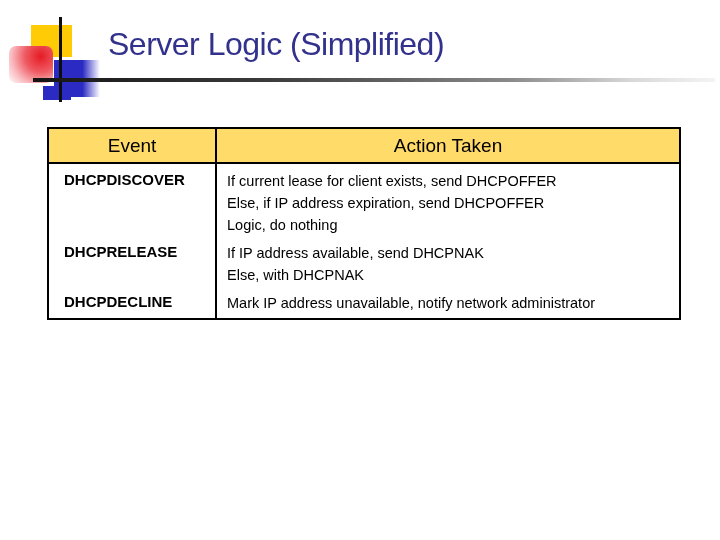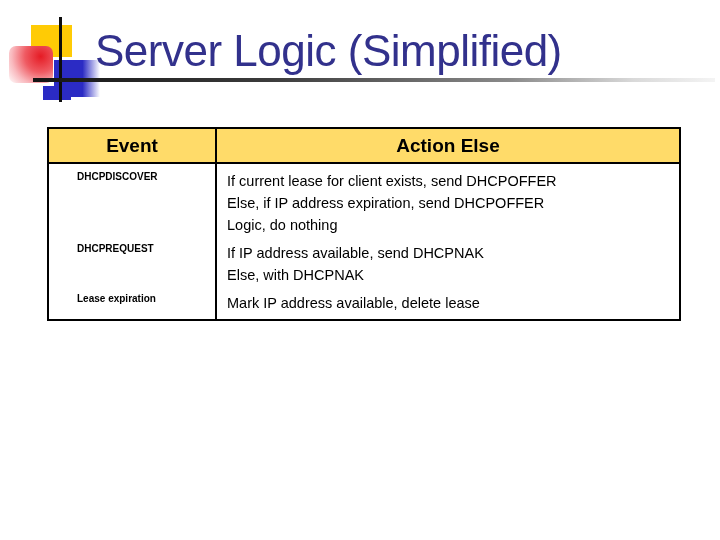--- a/index.html
+++ b/index.html
@@ -42,57 +42,57 @@
     position:absolute;left:59px;top:17px;width:3px;height:85px;
     background:#0d0d0d;
   }
   .hrule{
     position:absolute;left:33px;top:78px;width:682px;height:3.5px;
     background:linear-gradient(to right,#141414 0%,#3c3c3c 35%,#8a8a8a 70%,#d9d9d9 88%,#f4f4f4 100%);
   }
 
   
   .title{
-    position:absolute;left:95px;top:28px;margin:0;
-    font-size:44px;font-weight:400;line-height:1.05;
+    position:absolute;left:108px;top:28px;margin:0;
+    font-size:32px;font-weight:400;line-height:1.05;
     letter-spacing:-0.5px;
     color:var(--title-color);
     white-space:nowrap;
   }
 
   
   table.dhcp{
     position:absolute;left:47px;top:127px;
     width:632px;
     border-collapse:collapse;
     table-layout:fixed;
     border:2.5px solid var(--border-color);
     font-size:14.5px;
     color:#000;
   }
   col.c1{width:168px;}
   col.c2{width:464px;}
   thead th{
     background:var(--header-bg);
     border:2.5px solid var(--border-color);
-    font-size:19px;font-weight:700;
+    font-size:19px;font-weight:400;
     text-align:center;
     height:33px;
     padding:0;
   }
   tbody td{
     vertical-align:top;
     border:none;
     padding:0;
   }
   tbody td.event{
     border-right:2px solid var(--border-color);
     font-weight:bold;
-    font-size:10px;
-    padding:7px 4px 0 28px;
+    font-size:15px;
+    padding:7px 4px 0 15px;
   }
   tbody td.action{
     padding:6px 6px 0 10px;
     line-height:22px;
   }
   tr.r0{height:73px;}
   tr.r1{height:47px;}
   tr.r2{height:33px;}
   tr.r3{height:36px;}
   tr.r4{height:36px;}
@@ -115,41 +115,41 @@
   <h1 class="title">Server Logic (Simplified)</h1>
 
   <table class="dhcp">
     <colgroup>
         <col class="c1">
         <col class="c2">
       </colgroup>
     <thead>
       <tr>
         <th>Event</th>
-        <th>Action Else</th>
+        <th>Action Taken</th>
       </tr>
     </thead>
     <tbody>
       <tr class="r0">
         <td class="event">DHCPDISCOVER</td>
         <td class="action">
           <div>If current lease for client exists, send DHCPOFFER</div>
           <div>Else, if IP address expiration, send DHCPOFFER</div>
           <div>Logic, do nothing</div>
         </td>
       </tr>
       <tr class="r1">
-        <td class="event">DHCPREQUEST</td>
+        <td class="event">DHCPRELEASE</td>
         <td class="action">
           <div>If IP address available, send DHCPNAK</div>
           <div>Else, with DHCPNAK</div>
         </td>
       </tr>
-      <tr class="r5">
-        <td class="event">Lease expiration</td>
+      <tr class="r2">
+        <td class="event">DHCPDECLINE</td>
         <td class="action">
-          <div>Mark IP address available, delete lease</div>
+          <div>Mark IP address unavailable, notify network administrator</div>
         </td>
       </tr>
     </tbody>
   </table>
 
 </div>
 
 </body></html>

